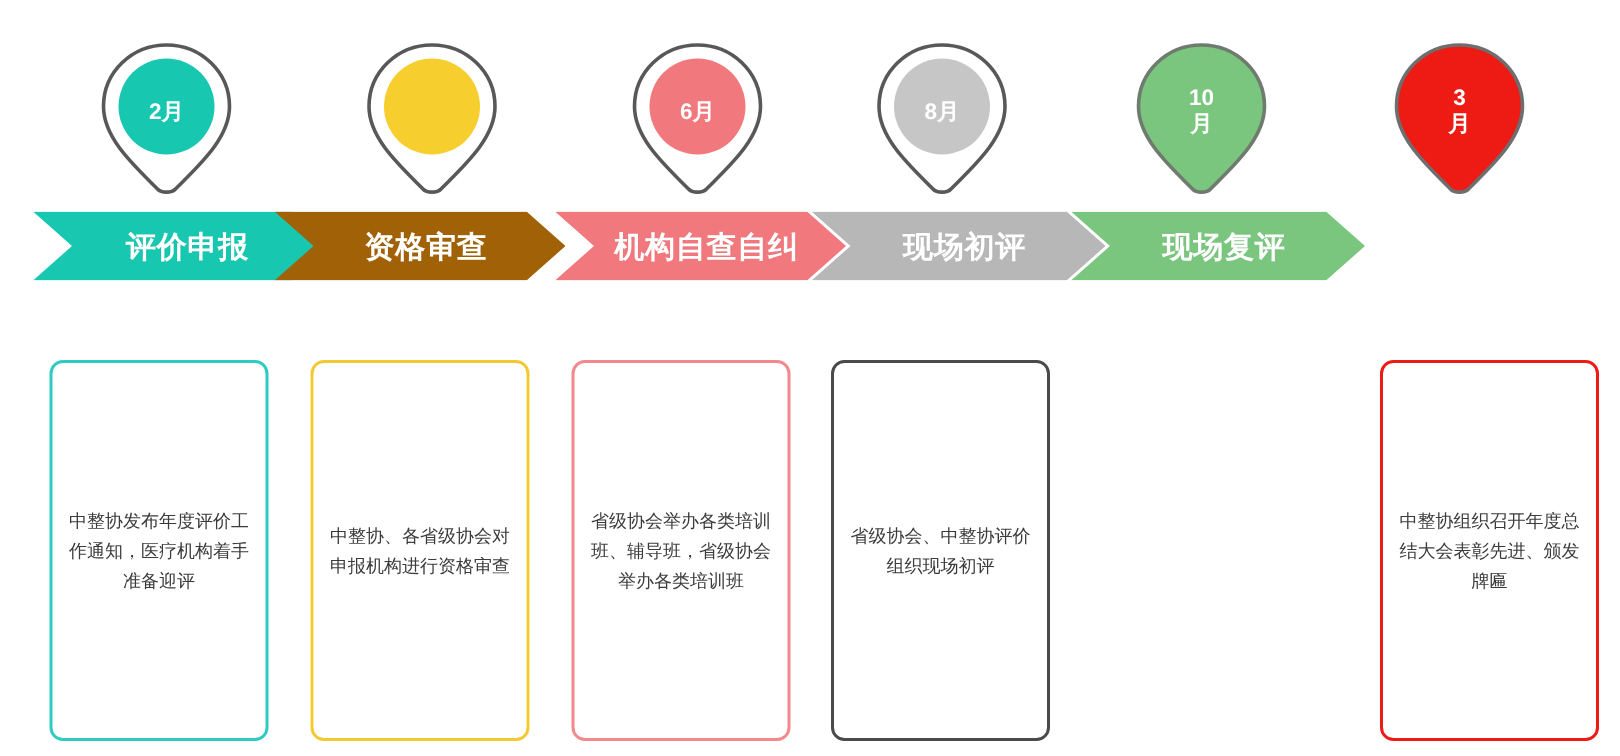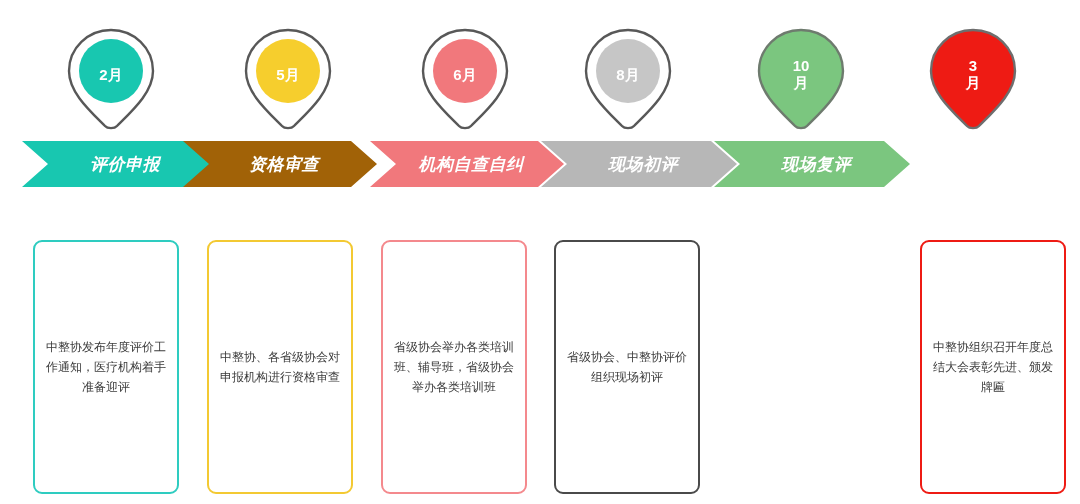--- a/index.html
+++ b/index.html
@@ -80,27 +80,26 @@
     top: 0;
     height: 46px;
     display: flex;
     align-items: center;
     justify-content: center;
     clip-path: polygon(0% 0%, calc(100% - 26px) 0%, 100% 50%, calc(100% - 26px) 100%, 0% 100%, 26px 50%);
   }
 
   .chevron-label {
     color: #ffffff;
-    font-size: 17px;
+    font-size: 20px;
     font-weight: bold;
     letter-spacing: 0.5px;
     white-space: nowrap;
     text-shadow: 0 0 1px rgba(0,0,0,0.06);
     transform: translateX(4px);
-    font-style: italic;
   }
 
   
   #card-row {
     position: absolute;
     left: 0;
     top: 240px;
     width: 1080px;
     height: 256px;
   }
@@ -139,21 +138,20 @@
           <path d="M48 4 C 25 4, 6 22, 6 45 C 6 66, 26 84, 42 100 C 44.5 102.8, 51.5 102.8, 54 100 C 70 84, 90 66, 90 45 C 90 22, 71 4, 48 4 Z" stroke="#585858" stroke-width="2.4" stroke-linejoin="round" fill="#ffffff"></path>
           <circle cx="48" cy="45" r="32" fill="#18C7B0"></circle>
         </svg>
         <div class="pin-label">2月</div>
       </div>
       <div class="pin" style="left: 240px;">
         <svg viewBox="0 0 96 108">
           <path d="M48 4 C 25 4, 6 22, 6 45 C 6 66, 26 84, 42 100 C 44.5 102.8, 51.5 102.8, 54 100 C 70 84, 90 66, 90 45 C 90 22, 71 4, 48 4 Z" stroke="#585858" stroke-width="2.4" stroke-linejoin="round" fill="#ffffff"></path>
           <circle cx="48" cy="45" r="32" fill="#F6CE2D"></circle>
         </svg>
-        <div class="pin-label">5月</div>
       </div>
       <div class="pin" style="left: 417px;">
         <svg viewBox="0 0 96 108">
           <path d="M48 4 C 25 4, 6 22, 6 45 C 6 66, 26 84, 42 100 C 44.5 102.8, 51.5 102.8, 54 100 C 70 84, 90 66, 90 45 C 90 22, 71 4, 48 4 Z" stroke="#585858" stroke-width="2.4" stroke-linejoin="round" fill="#ffffff"></path>
           <circle cx="48" cy="45" r="32" fill="#F1787C"></circle>
         </svg>
         <div class="pin-label">6月</div>
       </div>
       <div class="pin" style="left: 580px;">
         <svg viewBox="0 0 96 108">

